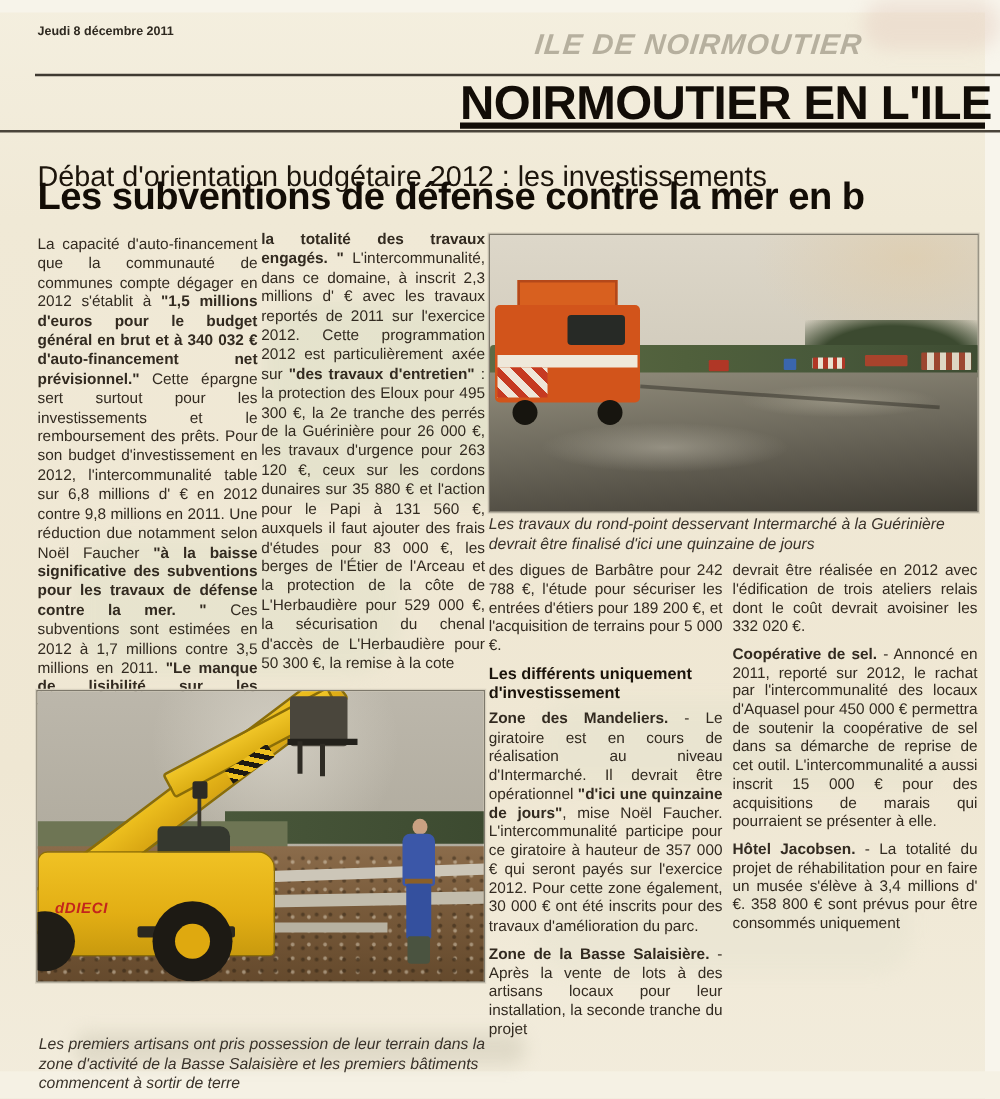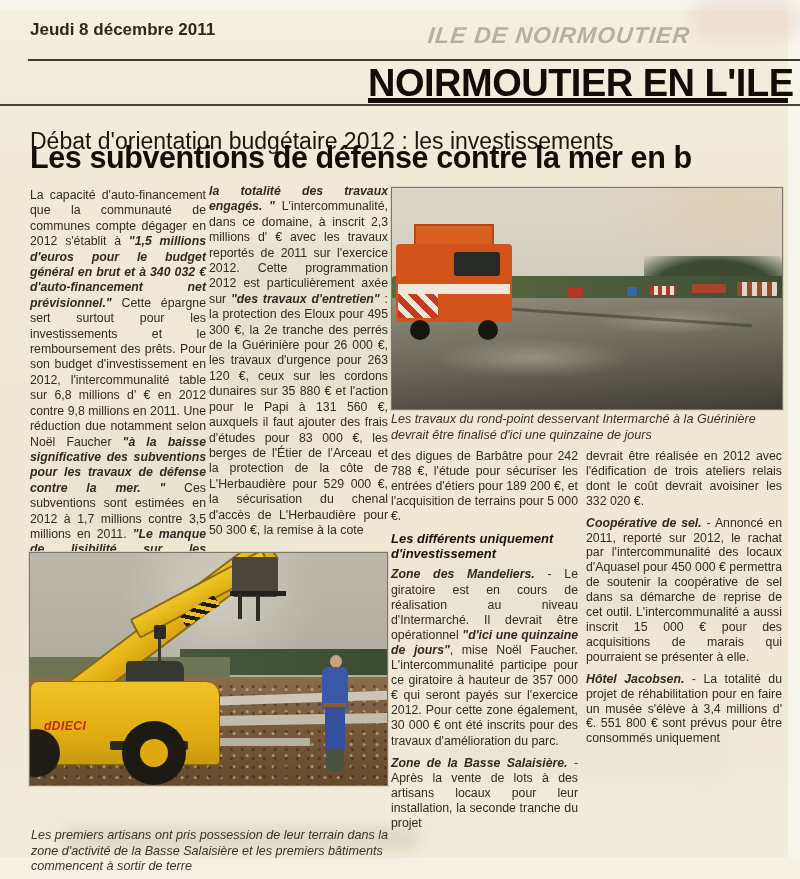--- a/index.html
+++ b/index.html
@@ -16,42 +16,42 @@
   
   .ghost { position:absolute; pointer-events:none; filter:blur(7px); }
   .g1 { left:210px; top:240px; width:340px; height:160px; background:#cdd6ba; opacity:.30; border-radius:40px; }
   .g2 { left:60px;  top:430px; width:260px; height:110px; background:#d2dabe; opacity:.25; border-radius:40px; }
   .g3 { left:430px; top:560px; width:330px; height:70px;  background:#d8dcc6; opacity:.22; border-radius:30px; }
   .g4 { left:60px;  top:826px; width:360px; height:26px;  background:#c9c4b0; opacity:.45; border-radius:10px; }
   .g5 { left:430px; top:700px; width:300px; height:80px;  background:#d5d9c4; opacity:.18; border-radius:30px; }
   .g6 { left:690px; top:0;     width:110px; height:40px;  background:#e3c9bc; opacity:.4; border-radius:20px; }
 
   
-  .date { position:absolute; left:30px; top:20px; font-size:17px; font-weight:600; color:#2e2920; }
+  .date { position:absolute; left:30px; top:20px; font-size:10px; font-weight:600; color:#2e2920; }
   .ghost-section { position:absolute; left:428px; top:22px; font-size:23px; font-weight:800;
                    font-style:italic; color:#857e6c; opacity:.55; letter-spacing:1px;
                    transform:skewX(-6deg); white-space:nowrap; }
   .rule1 { position:absolute; left:28px; top:59px; width:772px; height:2px; background:#3f3a31; }
   .rubric { position:absolute; left:368px; top:62px; width:420px; text-align:center;
             font-size:38px; font-weight:900; letter-spacing:-.5px; color:#120d07; white-space:nowrap; }
   .rubric-bar { position:absolute; left:368px; top:98px; width:420px; height:5px; background:#120d07; }
   .rule2 { position:absolute; left:0; top:104px; width:800px; height:2px; background:#4a443a; }
 
   .kicker   { position:absolute; left:30px; top:128px; font-size:23px; font-weight:400; color:#1d150c; white-space:nowrap; }
   .headline { position:absolute; left:30px; top:140px; font-size:30.5px; font-weight:800;
               letter-spacing:-.4px; color:#130d06; white-space:nowrap; }
 
   
   .col { position:absolute; font-size:12.3px; line-height:15.4px; text-align:justify;
          color:#322a20; }
   .col .para { margin-bottom:7px; }
   .col .para:last-child { margin-bottom:0; }
   .col .subhead { font-size:13px; font-weight:800; line-height:15px; text-align:left;
                   color:#1a130b; margin:3px 0 6px 0; }
-  .col .bold { font-weight:700;font-style:italic; }
+  .col .bold { font-weight:700; }
   #col1 { left:30px;  top:188px; width:176px; }
   #col2 { left:209px; top:184px; width:179px; }
   #col3 { left:391px; top:449px; width:187px; line-height:15.1px; }
   #col4 { left:586px; top:449px; width:196px; line-height:14.9px; }
 
   
   .caption { position:absolute; font-style:italic; font-size:12.6px; line-height:15.5px;
              color:#39322a; text-align:left; }
   #caption1 { left:391px; top:412px; width:392px; }
   #caption2 { left:31px;  top:828px; width:358px; }
@@ -168,21 +168,21 @@
     </div>
   <div id="col3" class="col">
       <p class="para"><span>des digues de Barbâtre pour 242 788 €, l'étude pour sécuriser les entrées d'étiers pour 189 200 €, et l'acquisition de terrains pour 5 000 €.</span></p>
       <p class="subhead"><span class="bold">Les différents uniquement d'investissement</span></p>
       <p class="para"><span class="bold">Zone des Mandeliers.</span><span> - Le giratoire est en cours de réalisation au niveau d'Intermarché. Il devrait être opérationnel </span><span class="bold">"d'ici une quinzaine de jours"</span><span>, mise Noël Faucher. L'intercommunalité participe pour ce giratoire à hauteur de 357 000 € qui seront payés sur l'exercice 2012. Pour cette zone également, 30 000 € ont été inscrits pour des travaux d'amélioration du parc.</span></p>
       <p class="para"><span class="bold">Zone de la Basse Salaisière.</span><span> - Après la vente de lots à des artisans locaux pour leur installation, la seconde tranche du projet</span></p>
     </div>
   <div id="col4" class="col">
       <p class="para"><span>devrait être réalisée en 2012 avec l'édification de trois ateliers relais dont le coût devrait avoisiner les 332 020 €.</span></p>
       <p class="para"><span class="bold">Coopérative de sel.</span><span> - Annoncé en 2011, reporté sur 2012, le rachat par l'intercommunalité des locaux d'Aquasel pour 450 000 € permettra de soutenir la coopérative de sel dans sa démarche de reprise de cet outil. L'intercommunalité a aussi inscrit 15 000 € pour des acquisitions de marais qui pourraient se présenter à elle.</span></p>
-      <p class="para"><span class="bold">Hôtel Jacobsen.</span><span> - La totalité du projet de réhabilitation pour en faire un musée s'élève à 3,4 millions d' €. 551 800 € sont prévus pour être consommés uniquement</span></p>
+      <p class="para"><span class="bold">Hôtel Jacobsen.</span><span> - La totalité du projet de réhabilitation pour en faire un musée s'élève à 3,4 millions d' €. 358 800 € sont prévus pour être consommés uniquement</span></p>
     </div>
 
   <div id="photo1" class="photo">
     <div class="p1-sky"></div>
     <div class="p1-warm"></div>
     <div class="p1-trees"></div>
     <div class="p1-veg"></div>
     <div class="p1-road"></div>
     <div class="p1-wet1"></div>
     <div class="p1-wet2"></div>

